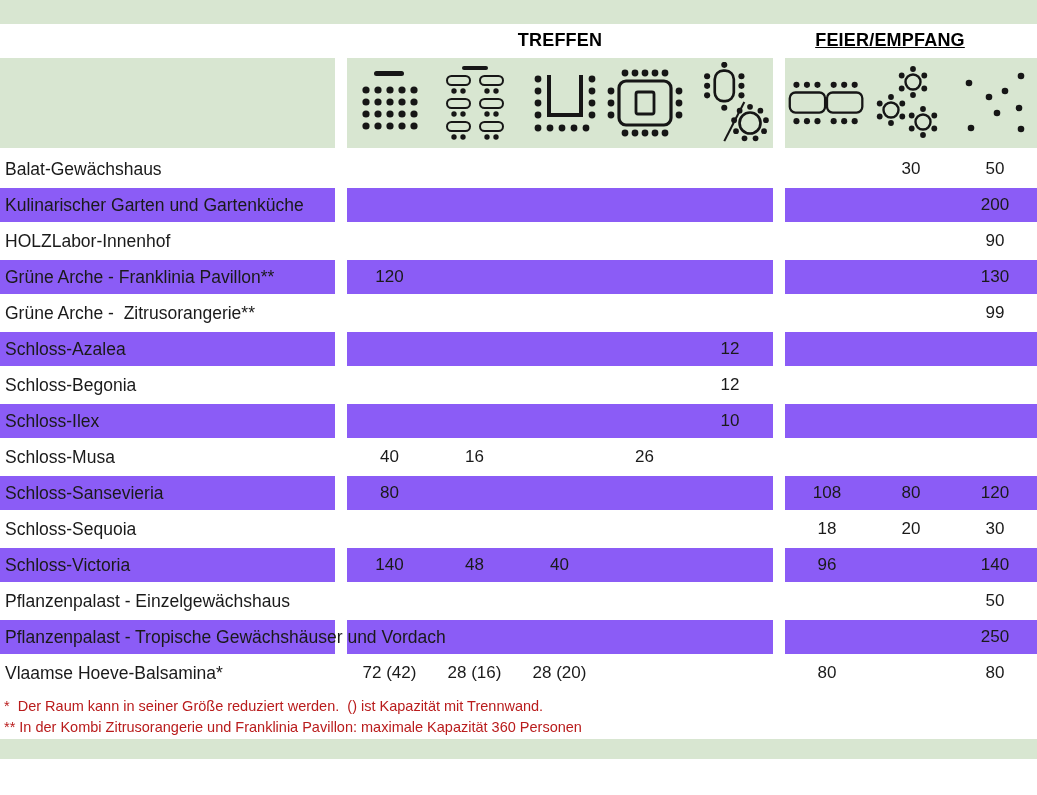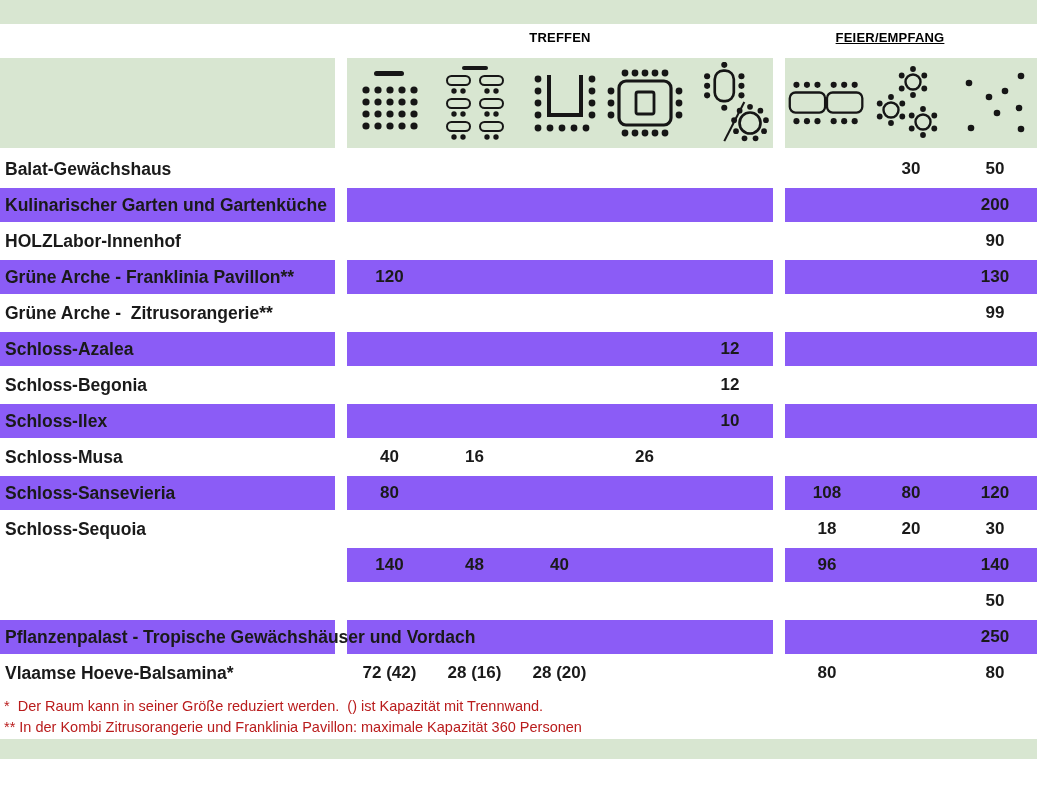--- a/index.html
+++ b/index.html
@@ -3,34 +3,34 @@
 <meta charset="utf-8">
 <style>
   html,body{margin:0;padding:0;background:#ffffff;}
   #page{
     position:relative;width:1037px;height:795px;background:#ffffff;
     font-family:"Liberation Sans",sans-serif;color:#1a1a1a;overflow:hidden;
   }
   .strip{height:24px;background:#d8e6d1;}
   .strip.bottom{height:20px;}
   .title-row{position:relative;height:34px;background:#ffffff;}
-  .gtitle{position:absolute;top:6px;font-size:13px;font-weight:bold;color:#000;text-align:center;letter-spacing:.2px;}
+  .gtitle{position:absolute;top:6px;font-size:18px;font-weight:bold;color:#000;text-align:center;letter-spacing:.2px;}
   .gtitle.t{left:347px;width:426px;}
   .gtitle.f{left:764px;width:252px;text-decoration:underline;}
   .icon-row{position:relative;height:90px;background:#ffffff;}
   .iband{position:absolute;top:0;height:90px;background:#d8e6d1;}
   .iband.nameband{left:0;width:335px;}
   .iband.t-icons{left:347px;width:426px;display:flex;align-items:center;}
   .iband.f-icons{left:785px;width:252px;display:flex;align-items:center;}
   .t-icons .icol{width:85.2px;display:flex;justify-content:center;align-items:center;}
   .f-icons .icol{width:84px;display:flex;justify-content:center;align-items:center;}
   svg{display:block;}
   .ink{fill:#161616;}
   .ln{fill:none;stroke:#161616;}
-  .rows{margin-top:3px;font-weight:bold;}
+  .rows{margin-top:3px;}
   .row{position:relative;height:36px;background:#ffffff;}
   .band{position:absolute;top:1px;height:34px;}
   .band.g{background:#8b5cf6;}
   .band.w{background:#ffffff;}
   .name-band{left:0;width:335px;z-index:1;}
   .t-band{left:347px;width:426px;}
   .f-band{left:785px;width:252px;}
   .name{display:block;line-height:34px;padding-left:5px;font-size:17.5px;white-space:pre;}
   .cell{position:absolute;top:0;height:36px;line-height:36px;text-align:center;font-size:17px;z-index:2;white-space:pre;}
   .t0{left:347px;width:85px;} .t1{left:432px;width:85px;} .t2{left:517px;width:85px;}
@@ -421,33 +421,39 @@
     <span class="cell t1"></span>
     <span class="cell t2"></span>
     <span class="cell t3"></span>
     <span class="cell t4"></span>
     <span class="cell f0">18</span>
     <span class="cell f1">20</span>
     <span class="cell f2">30</span>
   </div>
 
   <div class="row">
+    <div class="band name-band g">
+      <span class="name">Schloss-Victoria</span>
+    </div>
     <div class="band t-band g"></div>
     <div class="band f-band g"></div>
     <span class="cell t0">140</span>
     <span class="cell t1">48</span>
     <span class="cell t2">40</span>
     <span class="cell t3"></span>
     <span class="cell t4"></span>
     <span class="cell f0">96</span>
     <span class="cell f1"></span>
     <span class="cell f2">140</span>
   </div>
 
   <div class="row">
+    <div class="band name-band w">
+      <span class="name">Pflanzenpalast - Einzelgewächshaus</span>
+    </div>
     <div class="band t-band w"></div>
     <div class="band f-band w"></div>
     <span class="cell t0"></span>
     <span class="cell t1"></span>
     <span class="cell t2"></span>
     <span class="cell t3"></span>
     <span class="cell t4"></span>
     <span class="cell f0"></span>
     <span class="cell f1"></span>
     <span class="cell f2">50</span>

